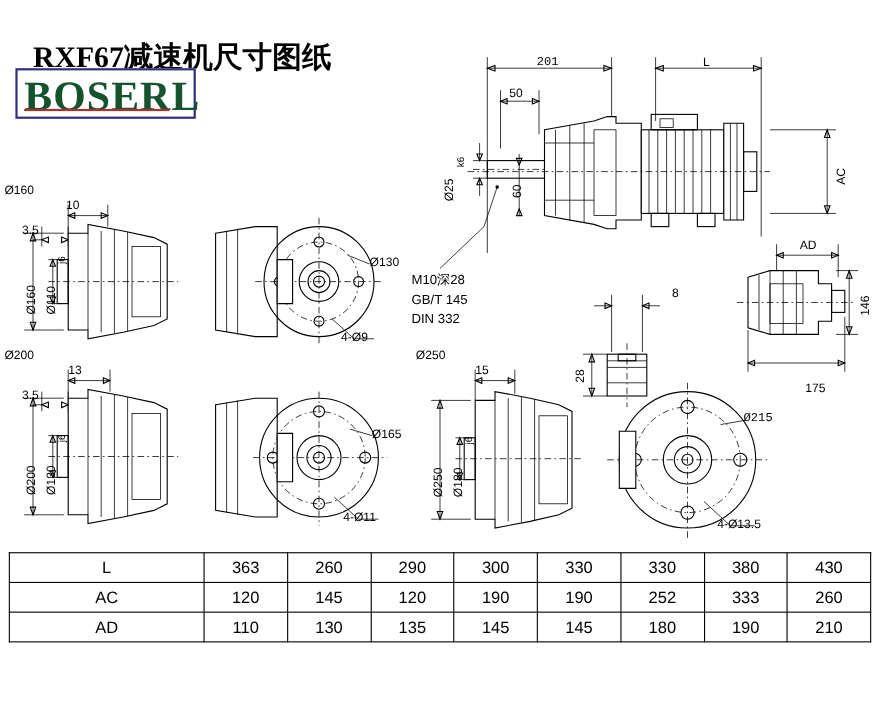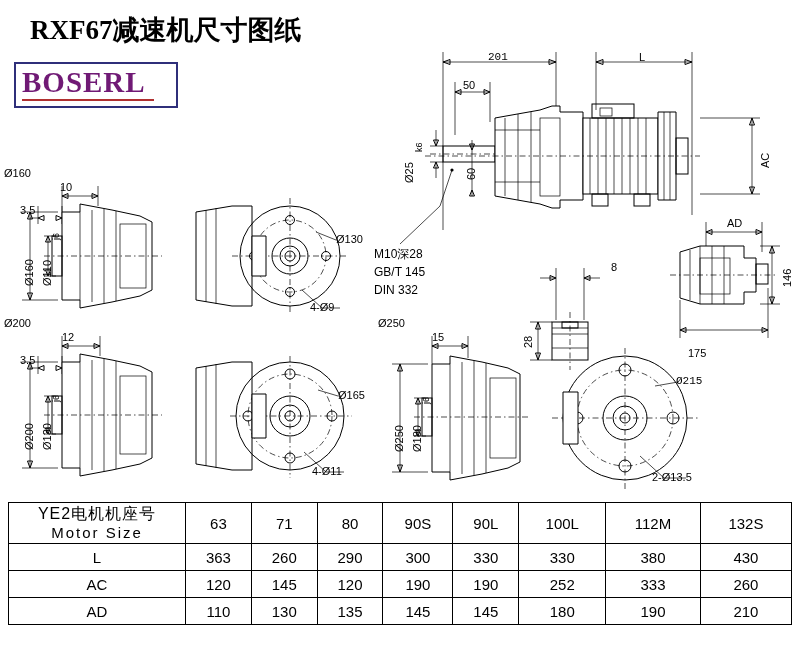--- a/index.html
+++ b/index.html
@@ -8,36 +8,36 @@
     background:#ffffff;
     font-family:"Liberation Sans", sans-serif;
     color:#000;
     position:relative;
     overflow:hidden;
   }
   .root{position:relative;width:800px;height:646px;}
 
   
   .title{
-    position:absolute;left:30px;top:12px;
+    position:absolute;left:30px;top:34px;
     font-family:"Liberation Serif", serif;
     font-weight:bold;font-size:27px;letter-spacing:0px;
     white-space:nowrap;
   }
 
   
   .logo-box{
     position:absolute;left:14px;top:62px;width:160px;height:42px;
     border:2px solid #2f2f7a;
     background:#fff;
   }
   .logo-text{
     position:absolute;left:22px;top:66px;
     font-family:"Liberation Serif", serif;
-    font-weight:bold;font-size:29px;color:#701a75;
+    font-weight:bold;font-size:38px;color:#14532d;
     letter-spacing:1px;
   }
   .logo-underline{
     position:absolute;left:22px;top:99px;width:132px;height:2px;background:#b03030;
   }
 
   
   .lbl{
     position:absolute;font-family:"Liberation Sans", sans-serif;
     font-size:11px;white-space:nowrap;line-height:1;
@@ -367,64 +367,50 @@
 
   <div class="lbl" style="left:374px;top:248px;font-size:12px;">M10深28</div>
   <div class="lbl" style="left:374px;top:266px;font-size:12px;">GB/T 145</div>
   <div class="lbl" style="left:374px;top:284px;font-size:12px;">DIN 332</div>
 
   <div class="lbl" style="left:611px;top:262px;">8</div>
   <div class="lbl rot" style="left:523px;top:348px;">28</div>
 
   <div class="lbl" style="left:727px;top:218px;">AD</div>
   <div class="lbl rot" style="left:782px;top:287px;">146</div>
-  <div class="lbl" style="left:688px;top:348px;">175</div>
+  <div class="lbl" style="left:732px;top:348px;">175</div>
 
   <div class="lbl" style="left:4px;top:168px;">Ø160</div>
   <div class="lbl" style="left:60px;top:182px;">10</div>
   <div class="lbl" style="left:20px;top:205px;">3.5</div>
   <div class="lbl rot" style="left:24px;top:286px;">Ø160</div>
   <div class="lbl rot" style="left:42px;top:286px;">Ø110</div>
   <div class="lbl rot sm" style="left:52px;top:240px;">j6</div>
   <div class="lbl" style="left:336px;top:234px;">Ø130</div>
   <div class="lbl" style="left:310px;top:302px;">4-Ø9</div>
 
   <div class="lbl" style="left:4px;top:318px;">Ø200</div>
-  <div class="lbl" style="left:62px;top:332px;">12</div>
+  <div class="lbl" style="left:62px;top:332px;">13</div>
   <div class="lbl" style="left:20px;top:355px;">3.5</div>
   <div class="lbl rot" style="left:24px;top:450px;">Ø200</div>
   <div class="lbl rot" style="left:42px;top:450px;">Ø130</div>
   <div class="lbl rot sm" style="left:52px;top:402px;">j6</div>
   <div class="lbl" style="left:338px;top:390px;">Ø165</div>
   <div class="lbl" style="left:312px;top:466px;">4-Ø11</div>
 
   <div class="lbl" style="left:378px;top:318px;">Ø250</div>
   <div class="lbl" style="left:432px;top:332px;">15</div>
   <div class="lbl rot" style="left:394px;top:452px;">Ø250</div>
   <div class="lbl rot" style="left:412px;top:452px;">Ø180</div>
   <div class="lbl rot sm" style="left:422px;top:404px;">j6</div>
   <div class="lbl" style="left:676px;top:376px;font-family:Liberation Mono, monospace;">Ø215</div>
-  <div class="lbl" style="left:652px;top:472px;">2-Ø13.5</div>
+  <div class="lbl" style="left:652px;top:472px;">4-Ø13.5</div>
 
   <table class="tbl">
     <tbody id="tbl-body">
-      <tr class="head">
-        <td class="first">
-          <div class="hdr-cn">YE2电机机座号</div>
-          <div class="hdr-en">Motor Size</div>
-        </td>
-        <td>63</td>
-        <td>71</td>
-        <td>80</td>
-        <td>90S</td>
-        <td>90L</td>
-        <td>100L</td>
-        <td>112M</td>
-        <td>132S</td>
-      </tr>
       <tr>
         <td class="first">L</td>
         <td>363</td>
         <td>260</td>
         <td>290</td>
         <td>300</td>
         <td>330</td>
         <td>330</td>
         <td>380</td>
         <td>430</td>

